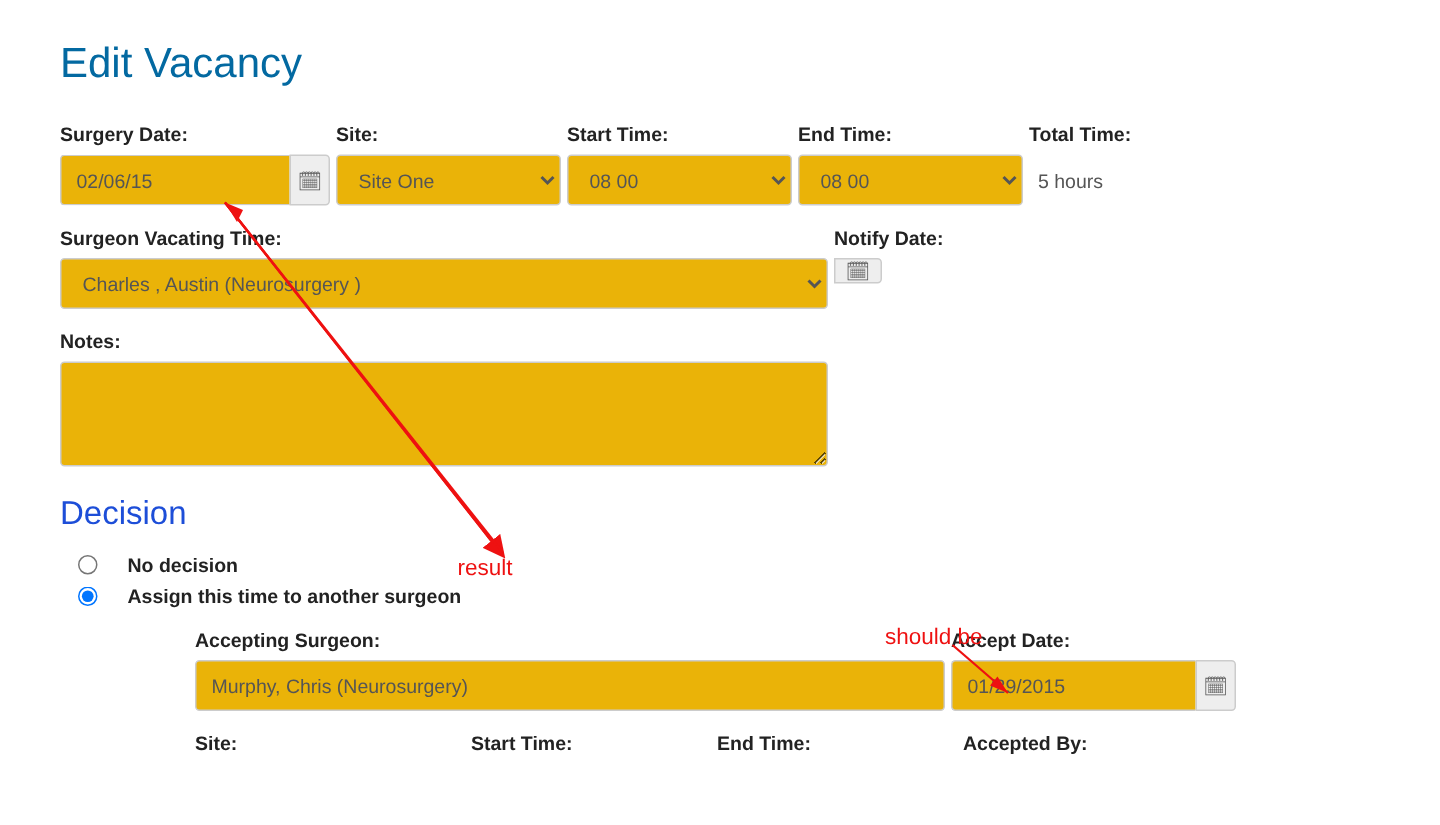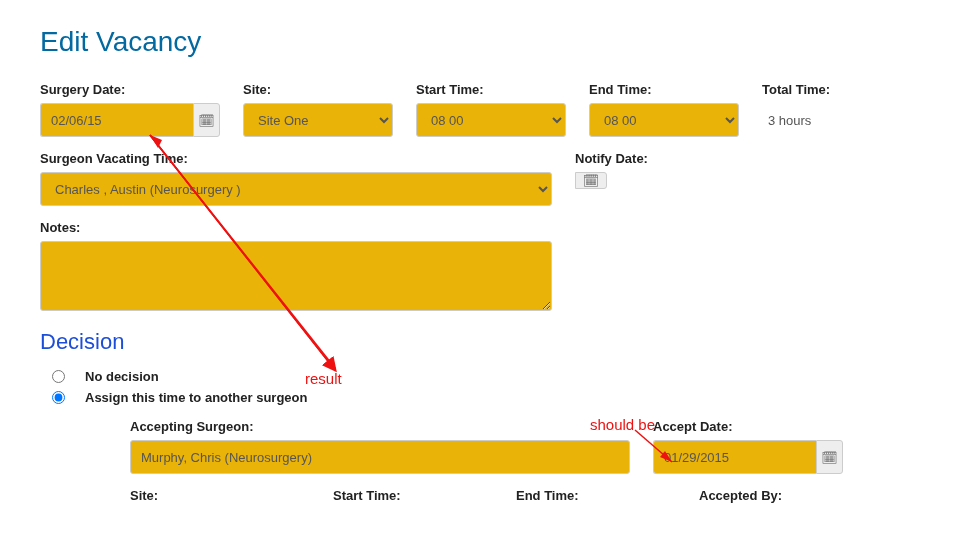--- a/index.html
+++ b/index.html
@@ -23,21 +23,21 @@
     margin: 6px 0 24px 0;
   }
   h2.section {
     font-weight: 400;
     font-size: 22px;
     color: #1d4ed8;
     margin: 18px 0 14px 0;
   }
   .row {
     display: flex;
-    gap: 23px;
+    gap: 4px;
     margin-bottom: 14px;
     align-items: flex-start;
   }
   .field {
     display: flex;
     flex-direction: column;
   }
   .label {
     font-weight: 700;
     font-size: 13px;
@@ -140,21 +140,21 @@
       </select>
     </div>
     <div class="field" style="width:150px">
       <div class="label">End Time:</div>
       <select class="control">
         <option>08 00</option>
       </select>
     </div>
     <div class="field" style="width:140px">
       <div class="label">Total Time:</div>
-      <div class="static-val">3 hours</div>
+      <div class="static-val">5 hours</div>
     </div>
   </div>
 
   <div class="row">
     <div class="field" style="width:512px">
       <div class="label">Surgeon Vacating Time:</div>
       <select class="control">
         <option>Charles , Austin (Neurosurgery )</option>
       </select>
     </div>

